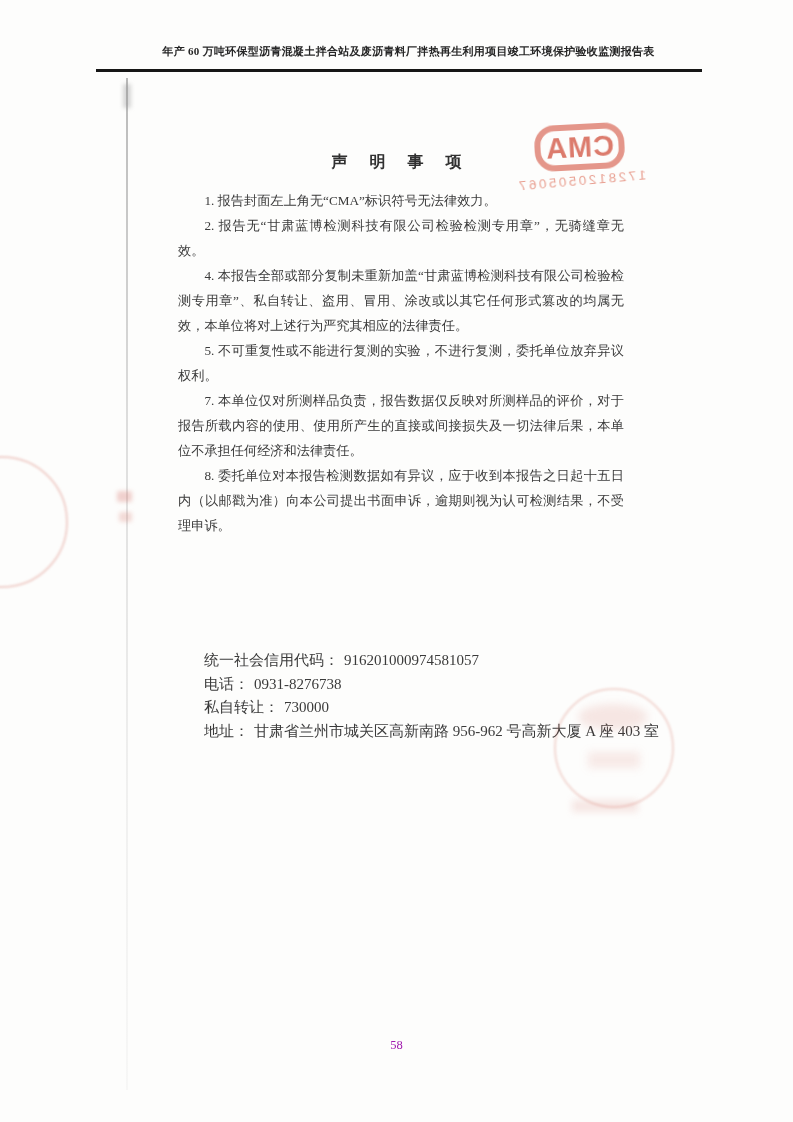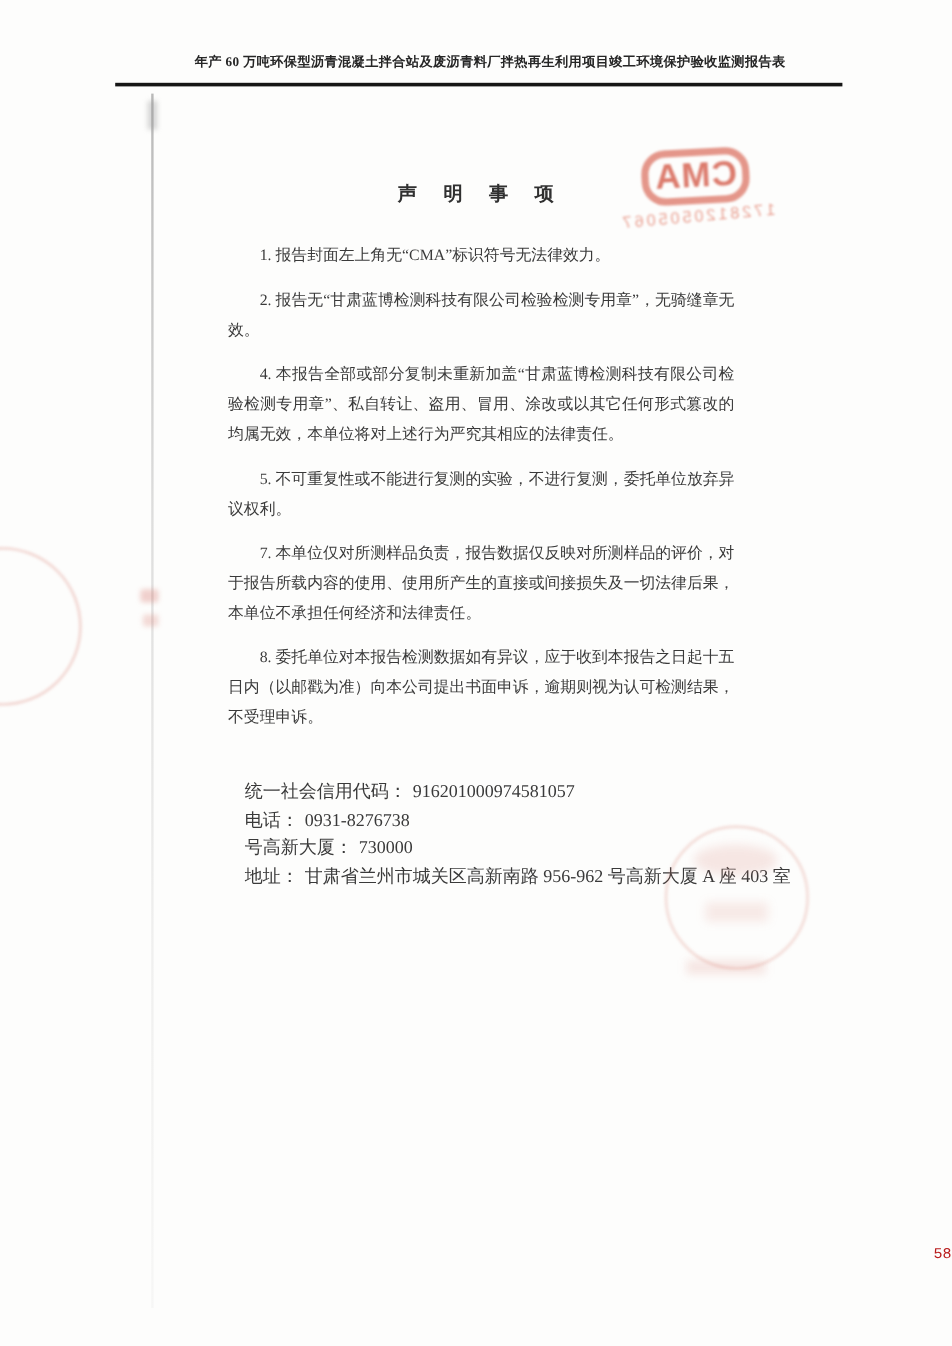--- a/index.html
+++ b/index.html
@@ -50,21 +50,21 @@
   }
   .doc-title{
     position:absolute;top:152px;left:0;width:100%;text-align:center;
     font-size:16px;font-weight:bold;color:#303030;
     letter-spacing:9px;text-indent:9px;
   }
   .statements{
     position:absolute;left:178px;top:188px;width:446px;
     font-size:13.2px;line-height:25px;text-align:justify;color:#3a3a3a;
   }
-  .statements p{margin:12px;text-indent:2em;}
+  .statements p{margin:0;text-indent:2em;}
   .contact{
     position:absolute;left:204px;top:649px;
     font-size:15px;line-height:23.5px;color:#3a3a3a;white-space:nowrap;
   }
   .contact .row span{display:inline;}
   .contact .val{margin-left:5px;}
   
   .edge-seal{
     position:absolute;left:-64px;top:456px;width:128px;height:128px;
     border-radius:50%;border:2.5px solid rgba(214,118,106,0.32);
@@ -90,22 +90,22 @@
   }
   .address-seal::after{
     content:"";position:absolute;left:32px;top:62px;width:52px;height:16px;
     background:rgba(214,115,100,0.14);filter:blur(4px);
   }
   .address-seal-tail{
     position:absolute;left:572px;top:800px;width:66px;height:12px;
     background:rgba(214,115,100,0.16);filter:blur(3.5px);
   }
   .page-number{
-    position:absolute;top:1038px;left:0;width:100%;text-align:right;
-    font-size:12.5px;color:#b91c1c;font-family:Liberation Mono, monospace;
+    position:absolute;top:1038px;left:0;width:100%;text-align:center;
+    font-size:12.5px;color:#a21caf;
   }
 </style>
 </head>
 <body>
 
 <div class="header-text">年产 60 万吨环保型沥青混凝土拌合站及废沥青料厂拌热再生利用项目竣工环境保护验收监测报告表</div>
 <div class="header-rule"></div>
 
 <div class="fold-line"></div>
 <div class="fold-smudge"></div>
@@ -131,21 +131,21 @@
 <div class="edge-seal-blob-b"></div>
 
 <div class="contact">
   <div class="row">
     <span>统一社会信用代码：</span><span class="val">916201000974581057</span>
   </div>
   <div class="row">
     <span>电话：</span><span class="val">0931-8276738</span>
   </div>
   <div class="row">
-    <span>号高新大厦：</span><span class="val">730000</span>
+    <span>私自转让：</span><span class="val">730000</span>
   </div>
   <div class="row">
     <span>地址：</span><span class="val">甘肃省兰州市城关区高新南路 956-962 号高新大厦 A 座 403 室</span>
   </div>
 </div>
 
 <div class="address-seal"></div>
 <div class="address-seal-tail"></div>
 
 <div class="page-number">58</div>

